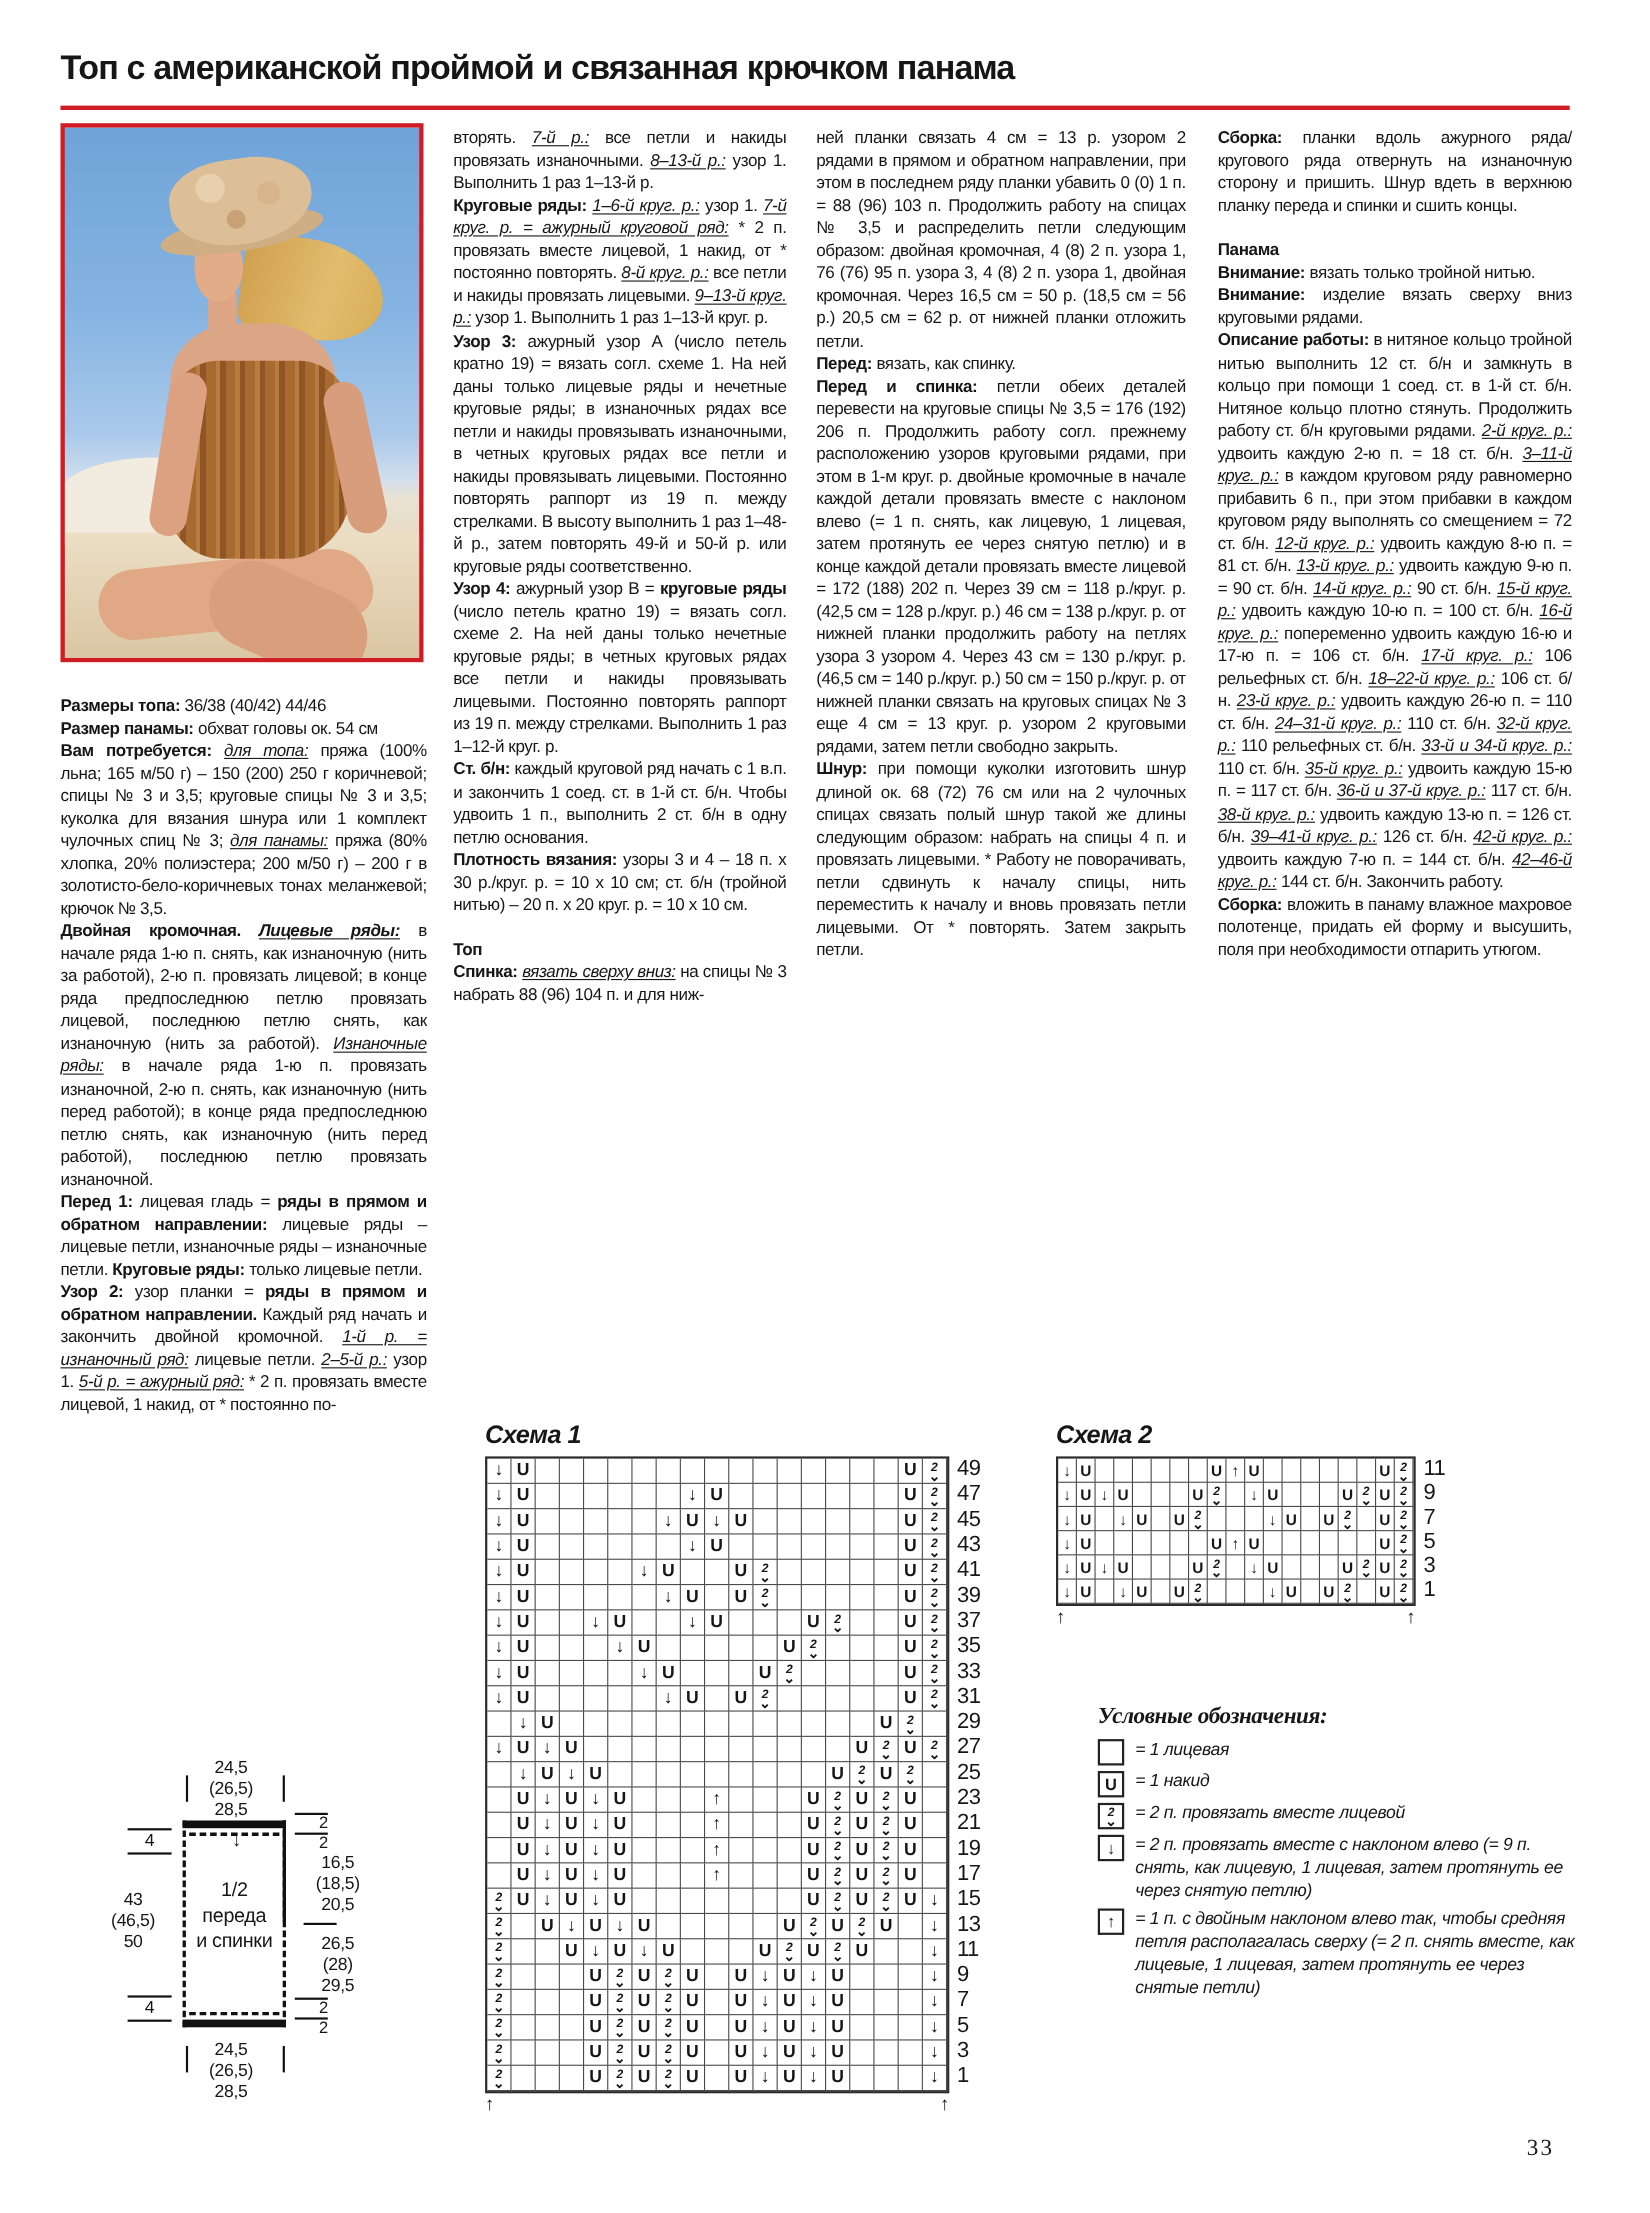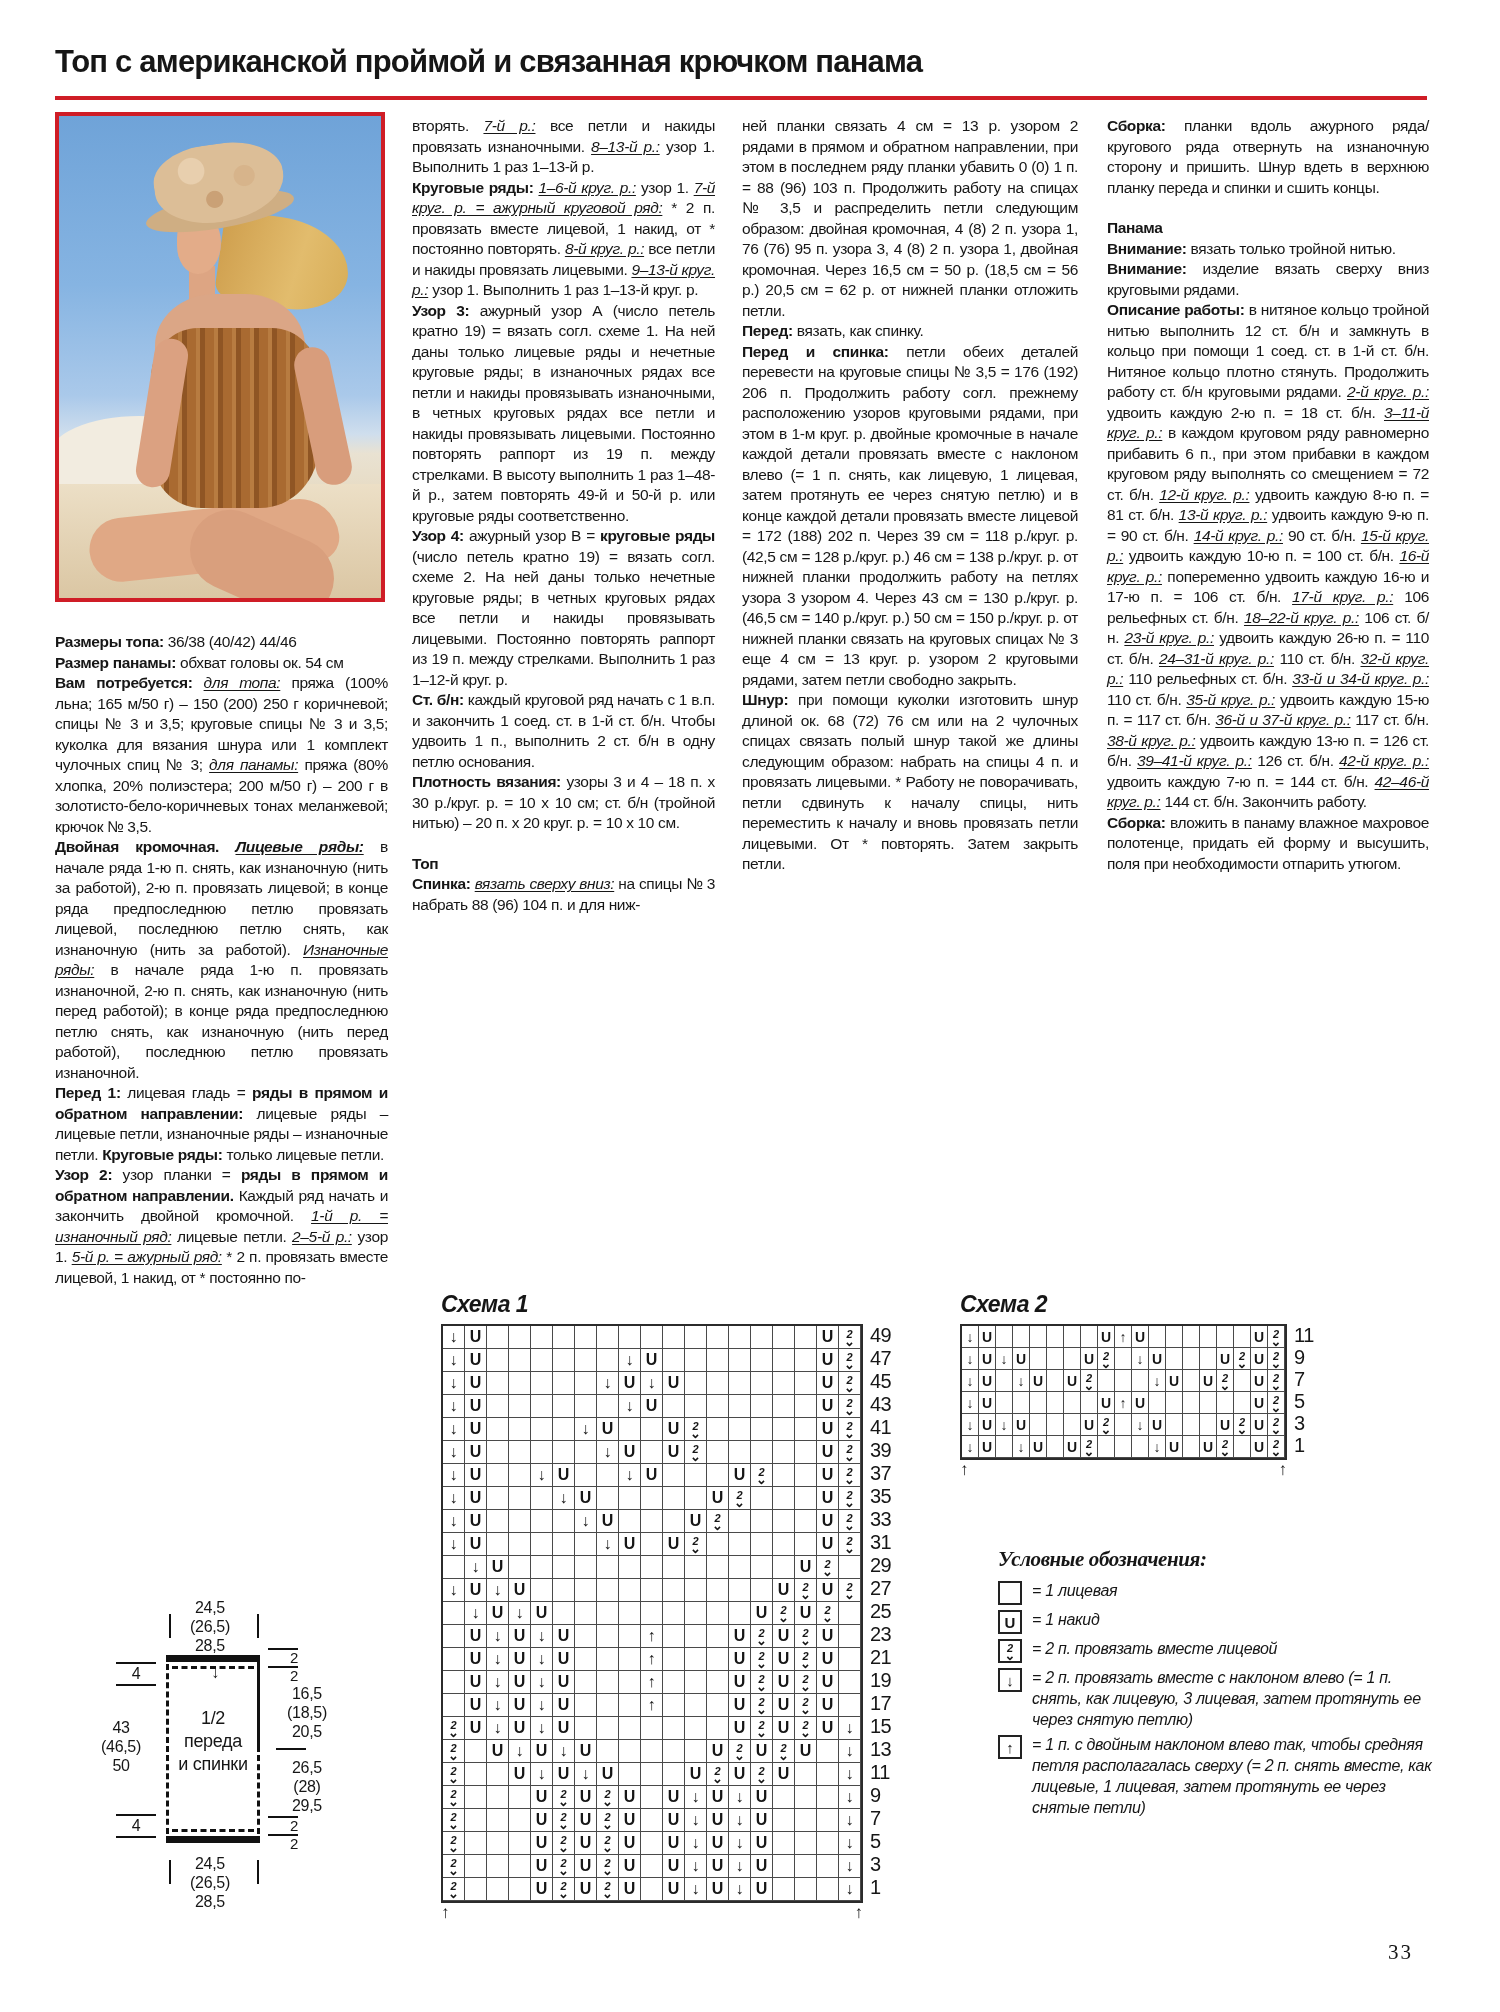--- a/index.html
+++ b/index.html
@@ -1599,21 +1599,21 @@
             <span class="k2">2</span>
             <span class="kc">⌄</span>
           </span>
         </div>
         <div class="legend-text">= 2 п. провязать вместе лицевой</div>
       </div>
       <div class="legend-item">
         <div class="legend-sym">
           <span class="sA">↓</span>
         </div>
-        <div class="legend-text">= 2 п. провязать вместе с наклоном влево (= 1 п. снять, как лицевую, 3 лицевая, затем протянуть ее через снятую петлю)</div>
+        <div class="legend-text">= 2 п. провязать вместе с наклоном влево (= 9 п. снять, как лицевую, 1 лицевая, затем протянуть ее через снятую петлю)</div>
       </div>
       <div class="legend-item">
         <div class="legend-sym">
           <span class="sA">↑</span>
         </div>
         <div class="legend-text">= 1 п. с двойным наклоном влево так, чтобы средняя петля располагалась сверху (= 2 п. снять вместе, как лицевые, 1 лицевая, затем протянуть ее через снятые петли)</div>
       </div>
     </div>
 </div>
 

